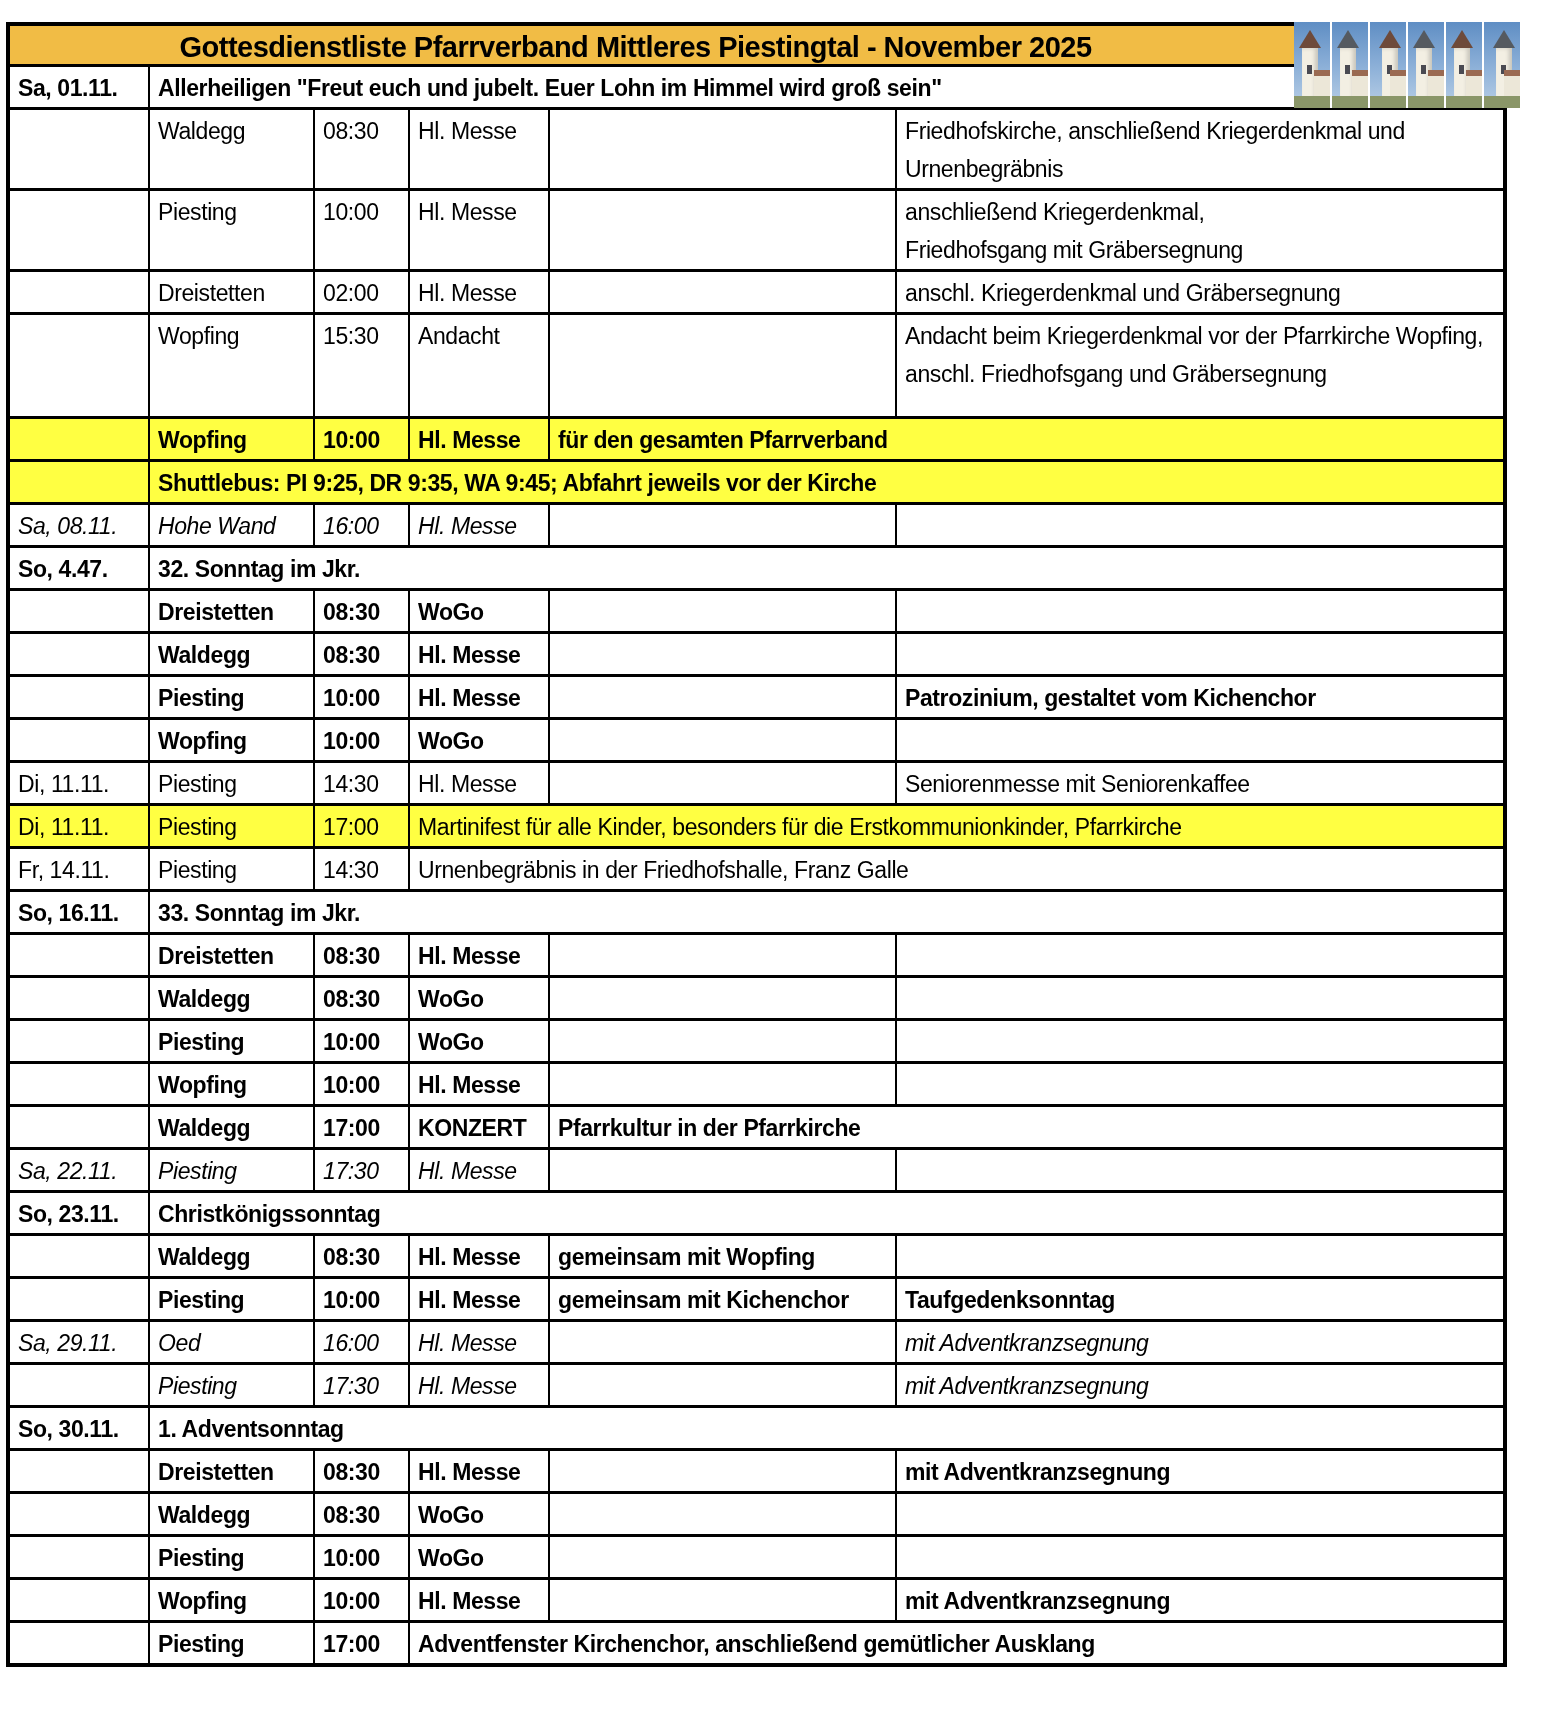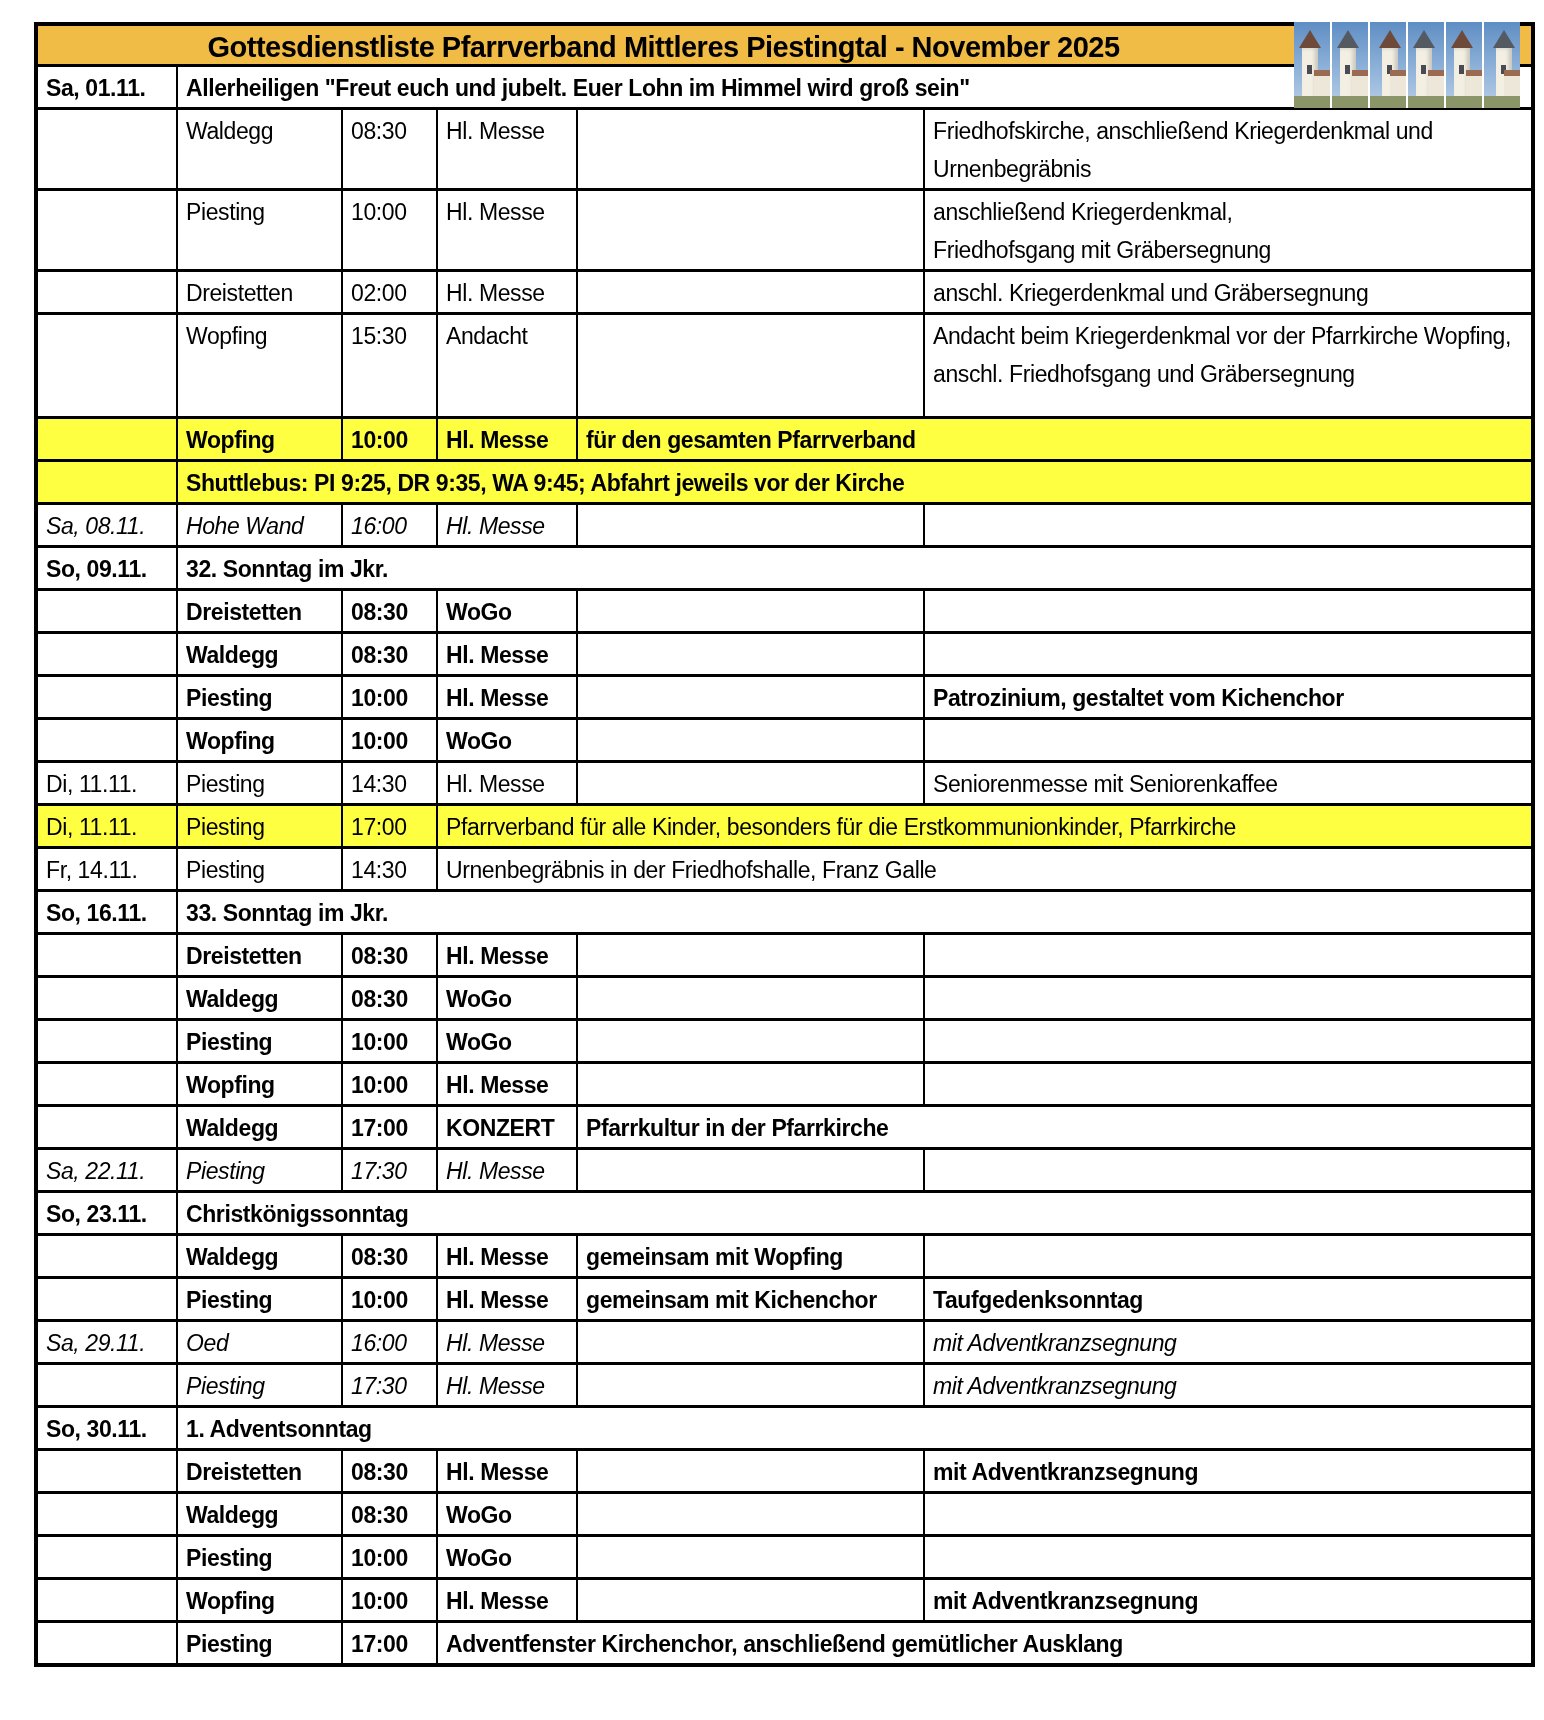--- a/index.html
+++ b/index.html
@@ -8,21 +8,21 @@
     padding: 0;
     background: #ffffff;
     font-family: "Liberation Sans", "DejaVu Sans", sans-serif;
   }
   .page {
     position: relative;
     width: 1544px;
     height: 1720px;
     background: #ffffff;
     box-sizing: border-box;
-    padding: 22px 22px 0 34px;
+    padding: 22px 22px 0 6px;
   }
   table.sched {
     border-collapse: collapse;
     table-layout: fixed;
     width: 1500px;
     border: 4px solid #000;
   }
   col.c-date    { width: 141px; }
   col.c-loc     { width: 165px; }
   col.c-time    { width: 95px;  }
@@ -181,21 +181,21 @@
         </tr>
         <tr class="i">
           <td>Sa, 08.11.</td>
           <td>Hohe Wand</td>
           <td>16:00</td>
           <td>Hl. Messe</td>
           <td></td>
           <td></td>
         </tr>
         <tr class="b">
-          <td>So, 09.11.</td>
+          <td>So, 4.47.</td>
           <td colspan="5">32. Sonntag im Jkr.</td>
         </tr>
         <tr class="b">
           <td></td>
           <td>Dreistetten</td>
           <td>08:30</td>
           <td>WoGo</td>
           <td></td>
           <td></td>
         </tr>
@@ -228,21 +228,21 @@
           <td>Piesting</td>
           <td>14:30</td>
           <td>Hl. Messe</td>
           <td></td>
           <td>Seniorenmesse mit Seniorenkaffee</td>
         </tr>
         <tr class="hl">
           <td>Di, 11.11.</td>
           <td>Piesting</td>
           <td>17:00</td>
-          <td colspan="3">Pfarrverband für alle Kinder, besonders für die Erstkommunionkinder, Pfarrkirche</td>
+          <td colspan="3">Martinifest für alle Kinder, besonders für die Erstkommunionkinder, Pfarrkirche</td>
         </tr>
         <tr>
           <td>Fr, 14.11.</td>
           <td>Piesting</td>
           <td>14:30</td>
           <td colspan="3">Urnenbegräbnis in der Friedhofshalle, Franz Galle</td>
         </tr>
         <tr class="b">
           <td>So, 16.11.</td>
           <td colspan="5">33. Sonntag im Jkr.</td>

